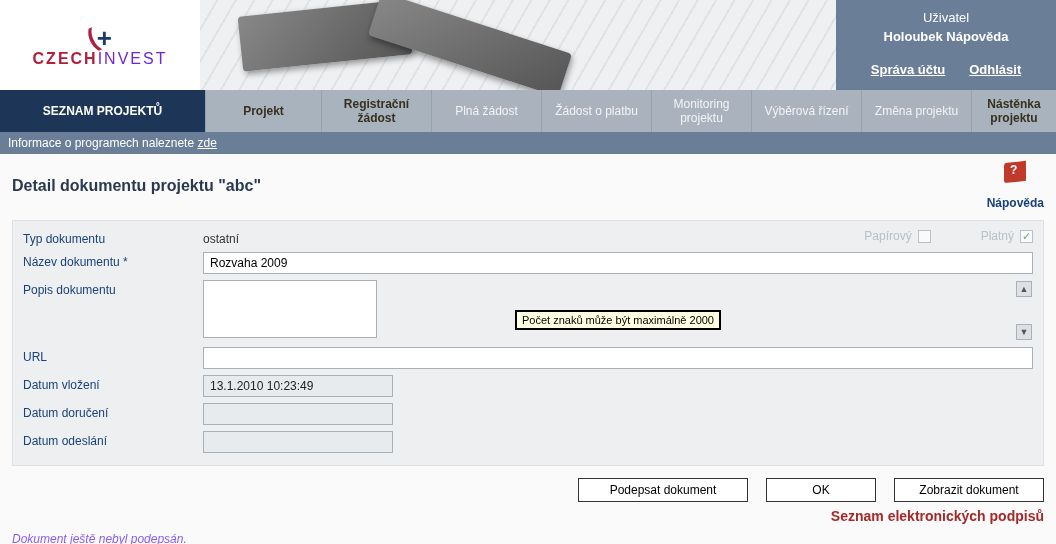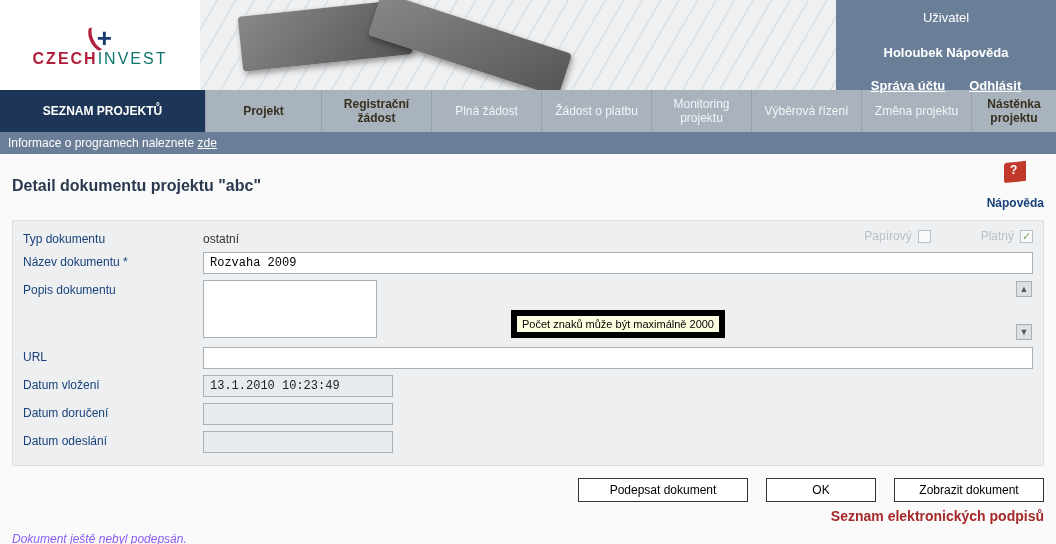--- a/index.html
+++ b/index.html
@@ -2,30 +2,30 @@
 <html><head>
 <meta charset="utf-8">
 <style>
   * { box-sizing: border-box; margin: 0; padding: 0; }
   body { font-family: Arial, sans-serif; font-size: 12px; background: #fff; width: 1056px; }
   
   .header { height: 90px; display: flex; }
   .logo-area { width: 200px; background: #fff; display: flex; align-items: center; justify-content: center; }
   .logo-text { font-size: 16px; letter-spacing: 2px; }
   .logo-czech { color: #b0203c; font-weight: bold; }
-  .logo-invest { color: #0f766e; }
+  .logo-invest { color: #6d28d9; }
   .logo-symbol { text-align: center; font-size: 26px; margin-bottom: -4px; }
   .logo-arc { color: #b0203c; font-weight: bold; display:inline-block; transform: rotate(-25deg);}
   .logo-plus { color: #1a3c6d; font-weight: bold; }
   
   .banner { flex: 1; background: linear-gradient(135deg, #d8dce0 0%, #c0c8d0 50%, #a8b0b8 100%); position: relative; display:flex; }
   .banner-img { flex:1; background: repeating-linear-gradient(120deg, #eef0f2 0 14px, #e0e3e6 14px 16px); position:relative; overflow:hidden;}
   .banner-card { position:absolute; width:170px; height:55px; background: linear-gradient(135deg, #888, #555); border-radius:4px; box-shadow: 2px 3px 6px rgba(0,0,0,.4); }
   .user-panel { width: 220px; background: #6a7e97; color: #fff; padding: 10px; text-align: center; font-size: 13px; }
-  .user-label { margin-bottom: 20px; }
+  .user-label { margin-bottom: 4px; }
   .user-name { font-weight: bold; margin-bottom: 18px; }
   .user-links { display: flex; justify-content: center; gap: 24px; }
   .user-link { color: #fff; text-decoration: underline; cursor: pointer; font-weight: bold; }
   
   .nav { height: 42px; background: #aab3bd; display: flex; }
   .nav-item { display:flex; align-items:center; justify-content:center; text-align:center; font-size:12px; color:#2b394e; padding:0 10px; border-right:1px solid #97a1ad; cursor:pointer; line-height:1.2; }
   .nav-active { background: #1d3556; color:#fff; font-weight:bold; width:200px; }
   .nav-item.dark { background:#a9b3be; color:#37301f; font-weight:bold;}
   .nav-item.light { color:#f2f4f6; }
   .nav-item:last-child { border-right:none; }
@@ -37,27 +37,27 @@
   .title-row { display:flex; justify-content:space-between; align-items:center; margin-bottom:10px; }
   .page-title { font-size:16px; font-weight:bold; color:#2b394e; }
   .help { display:flex; align-items:center; gap:14px; color:#19427a; font-weight:bold; cursor:pointer;flex-direction:column;}
   .help-icon { width:22px; height:20px; background:#c0392b; border-radius:3px 0 0 3px; display:inline-block; position:relative; transform:skewY(-6deg);}
   .help-icon::after { content:"?"; color:#fff; position:absolute; left:6px; top:1px; transform:skewY(6deg); font-weight:bold;}
   
   .form-area { background:#edeff1; border:1px solid #dde1e5; padding:8px 10px 12px; }
   .row { display:flex; align-items:flex-start; margin-bottom:6px; }
   .lbl { width:180px; color:#19427a; font-size:12px; padding-top:3px; }
   .val { color:#333; font-size:12px; padding-top:3px;}
-  .inp { flex:1; border:1px solid #a8b0b8; background:#fff; font-size:12px; padding:3px 6px;font-family:Liberation Mono, monospace; }
+  .inp { flex:1; border:1px solid #a8b0b8; background:#fff; font-size:12px; padding:3px 6px; }
   .inp.ro { background:#e8ebee; color:#222; width:190px; flex:0 0 auto;}
   .inp.ro.empty { color:transparent; }
   .textarea-wrap { flex:1; position:relative; }
   textarea.inp { flex:1; height:58px; resize:none; }
   .scrollbtn { position:absolute; right:1px; width:16px; height:16px; background:#dde1e5; border:1px solid #a8b0b8; font-size:9px; text-align:center; line-height:14px; color:#555; cursor:pointer;}
-  .tooltip { position:absolute; left:50%; top:30px; transform:translateX(-50%); background:#ffffe1; border:6px solid #000000; font-size:11px; padding:2px 5px; white-space:nowrap; z-index:5;}
+  .tooltip { position:absolute; left:50%; top:30px; transform:translateX(-50%); background:#ffffe1; border:2px solid #000000; font-size:11px; padding:2px 5px; white-space:nowrap; z-index:5;}
   
   .ck-group { margin-left:auto; display:flex; gap:50px; font-size:12px; color:#b8c0c8; align-items:center;}
   .ck-group label { display:flex; align-items:center; gap:6px;}
   .ck { width:13px; height:13px; border:1px solid #b8c0c8; background:#f9fafb; display:inline-flex; align-items:center; justify-content:center; font-size:11px; color:#7fa860; cursor:pointer;}
   
   .buttons { display:flex; justify-content:flex-end; gap:18px; margin:12px 0 6px; }
   .btn { border:1px solid #333; background:#fff; padding:4px 22px; font-size:12px; cursor:pointer; min-width:110px; }
   
   .sig-title { color:#a62828; font-weight:bold; font-size:14px; margin:6px 0 8px;text-align:right;}
   .sig-msg { font-style:italic; color:#8b5cf6; font-size:12px; margin-bottom:6px;}

